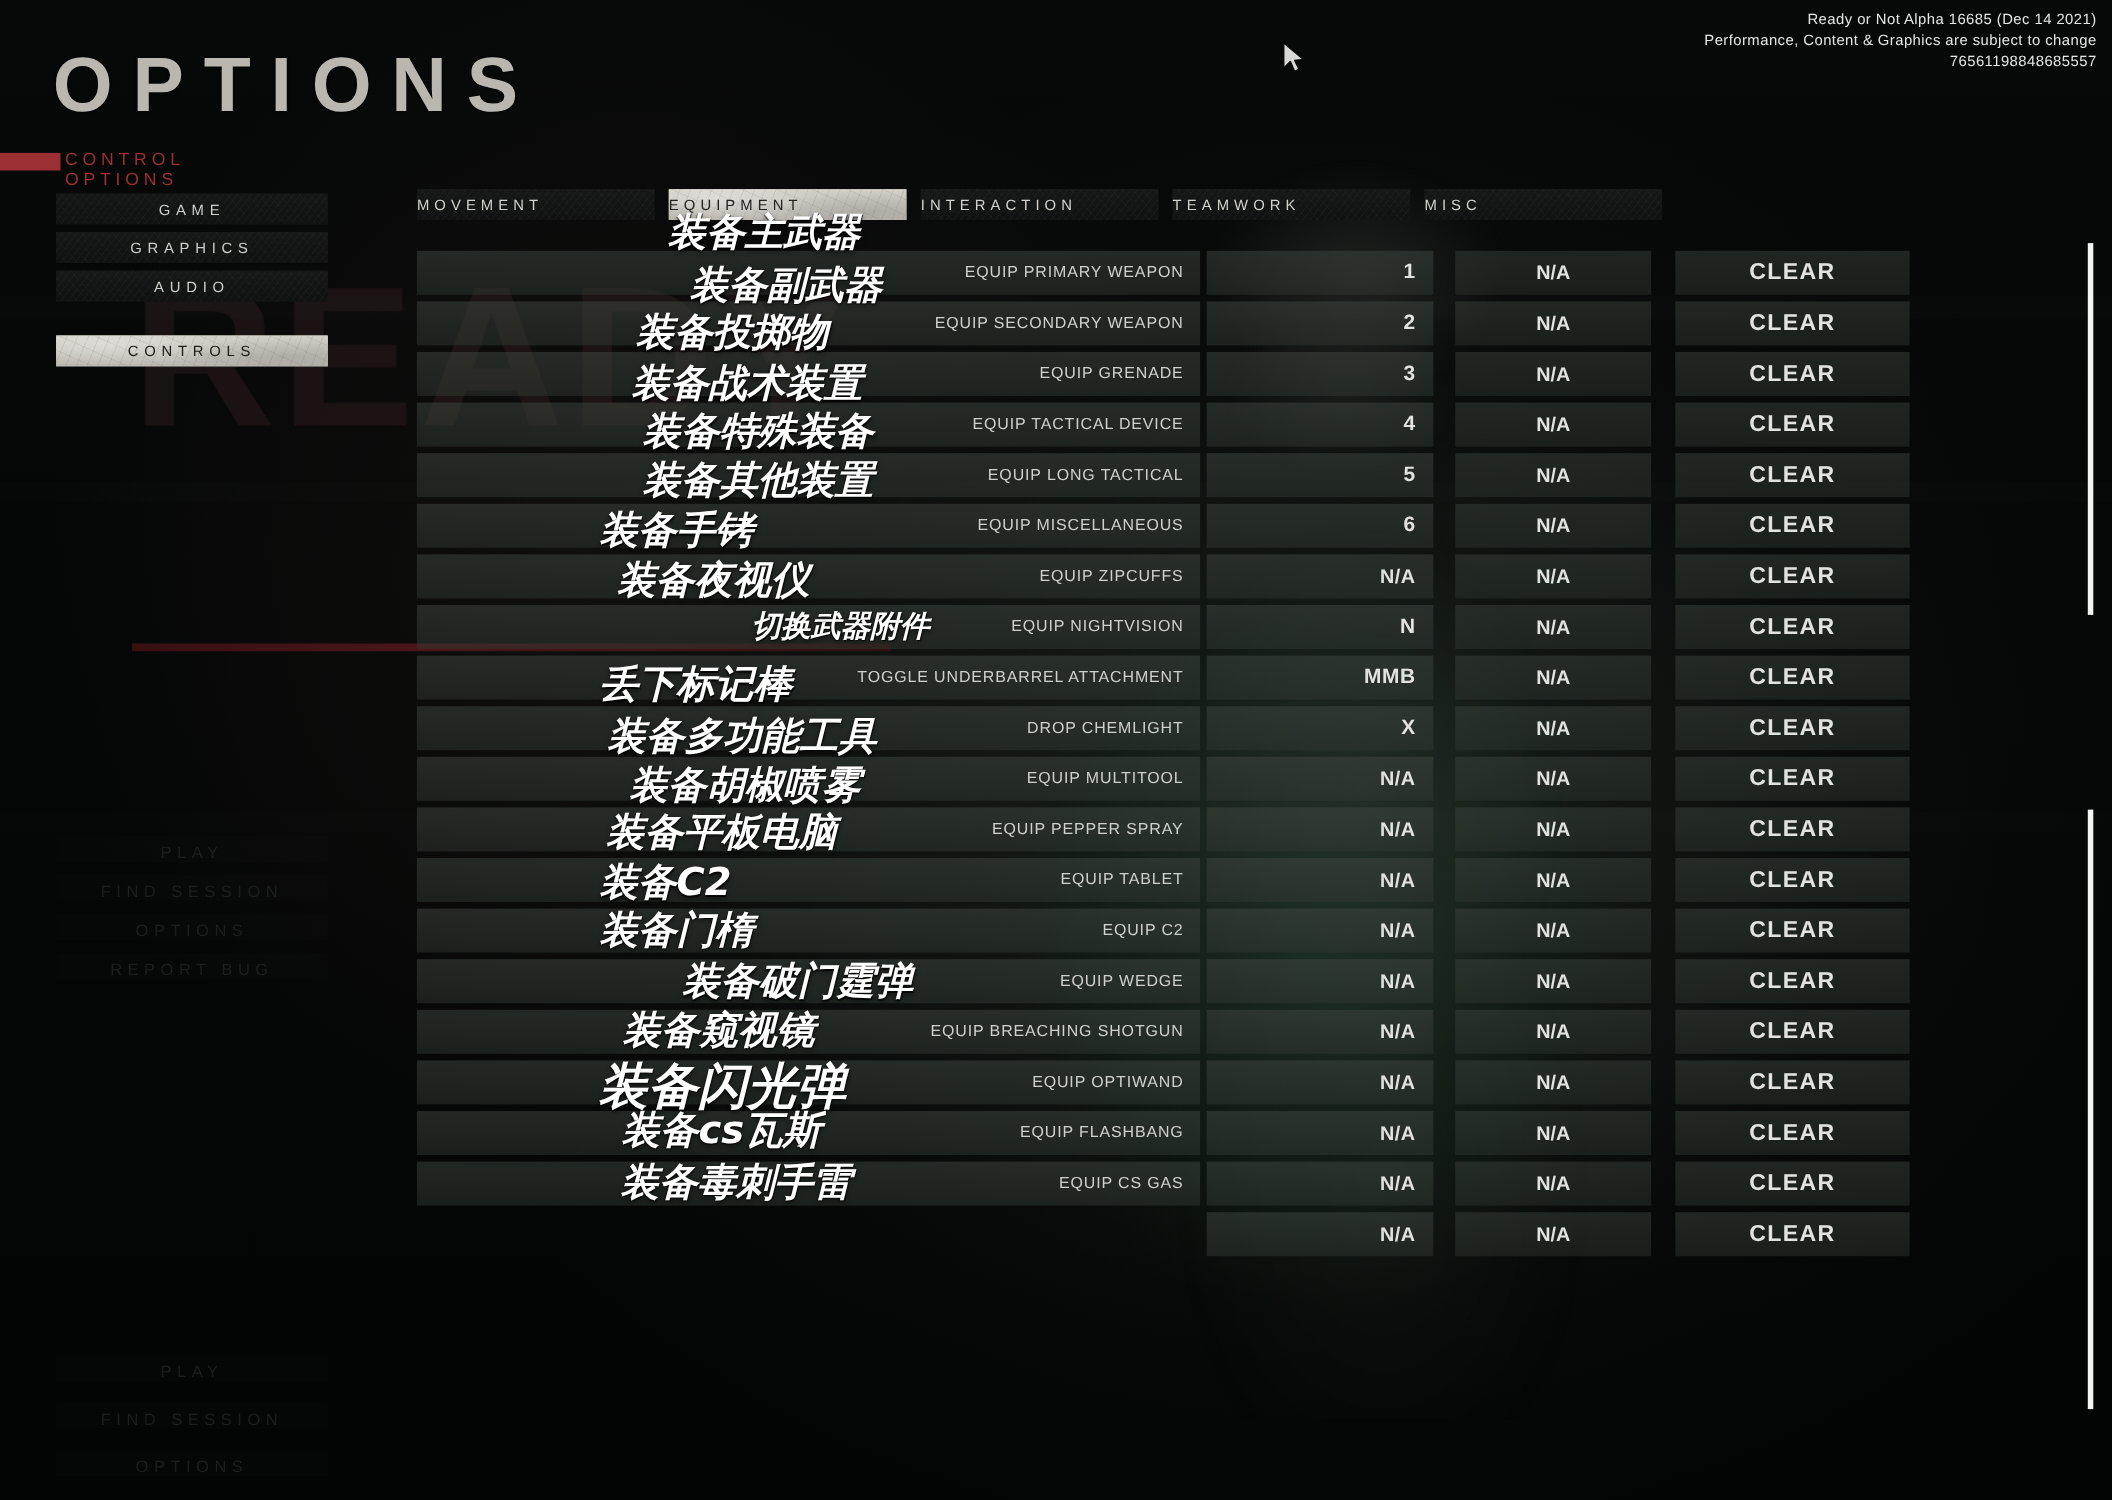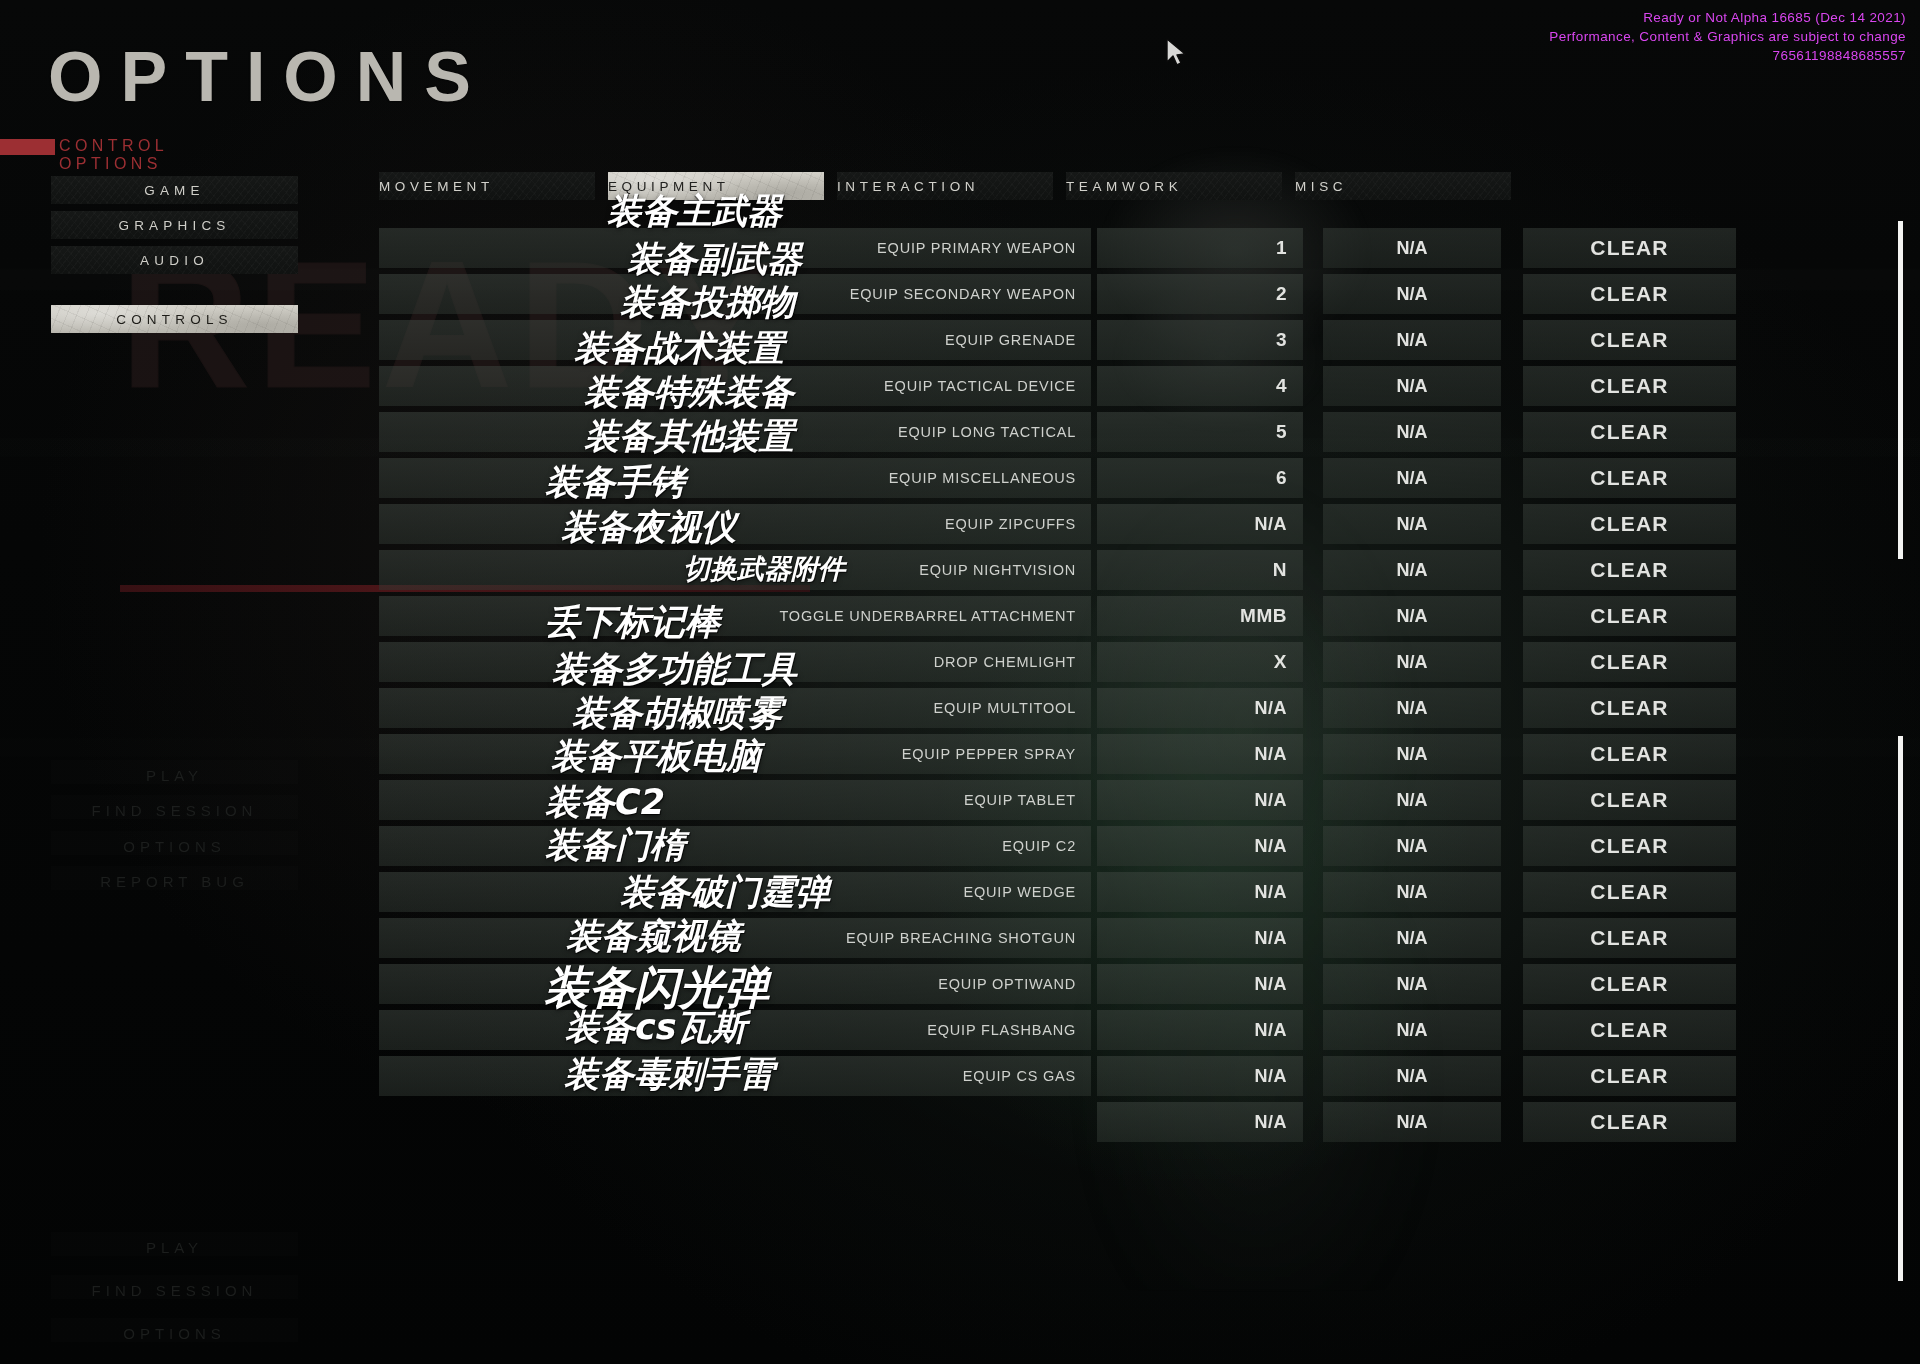--- a/index.html
+++ b/index.html
@@ -103,21 +103,21 @@
   .ghost-item{
     position:absolute;left:51px;width:247px;height:24px;
     display:flex;align-items:flex-end;justify-content:center;
     font-size:15px;letter-spacing:5px;color:#1c1e1d;
     background:rgba(255,255,255,0.012);
   }
 
   
   .version{
     position:absolute;right:14px;top:8px;text-align:right;
-    font-size:13.5px;line-height:19px;color:#d946ef;letter-spacing:.4px;
+    font-size:13.5px;line-height:19px;color:#e5e5e5;letter-spacing:.4px;
   }
 
   
   .cursor{position:absolute;left:1165px;top:38px;width:22px;height:30px;}
 
   
   .tabs{position:absolute;left:379px;top:172px;display:flex;gap:13px;}
   .tab{
     width:216px;height:28px;display:flex;align-items:center;justify-content:flex-start;
     font-size:13.5px;letter-spacing:4.6px;color:#d3d2cc;
@@ -542,21 +542,21 @@
         </div>
         <div class="cell-clear">
           <span>CLEAR</span>
         </div>
       </div>
     </div>
 
   <div id="cn-layer">
       <div class="cn" style="left: 607px; top: 188px; font-size: 35px;">装备主武器</div>
       <div class="cn" style="left: 627px; top: 236px; font-size: 35px;">装备副武器</div>
-      <div class="cn" style="left: 578px; top: 279px; font-size: 35px; margin-left: 42px;">装备投掷物</div>
+      <div class="cn" style="left: 578px; top: 279px; font-size: 35px;">装备投掷物</div>
       <div class="cn" style="left: 574px; top: 325px; font-size: 35px;">装备战术装置</div>
       <div class="cn" style="left: 584px; top: 369px; font-size: 35px;">装备特殊装备</div>
       <div class="cn" style="left: 584px; top: 413px; font-size: 35px;">装备其他装置</div>
       <div class="cn" style="left: 545px; top: 459px; font-size: 35px;">装备手铐</div>
       <div class="cn" style="left: 561px; top: 504px; font-size: 35px;">装备夜视仪</div>
       <div class="cn" style="left: 683px; top: 551px; font-size: 27px;">切换武器附件</div>
       <div class="cn" style="left: 545px; top: 599px; font-size: 35px;">丢下标记棒</div>
       <div class="cn" style="left: 552px; top: 646px; font-size: 35px;">装备多功能工具</div>
       <div class="cn" style="left: 572px; top: 690px; font-size: 35px;">装备胡椒喷雾</div>
       <div class="cn" style="left: 551px; top: 733px; font-size: 35px;">装备平板电脑</div>

